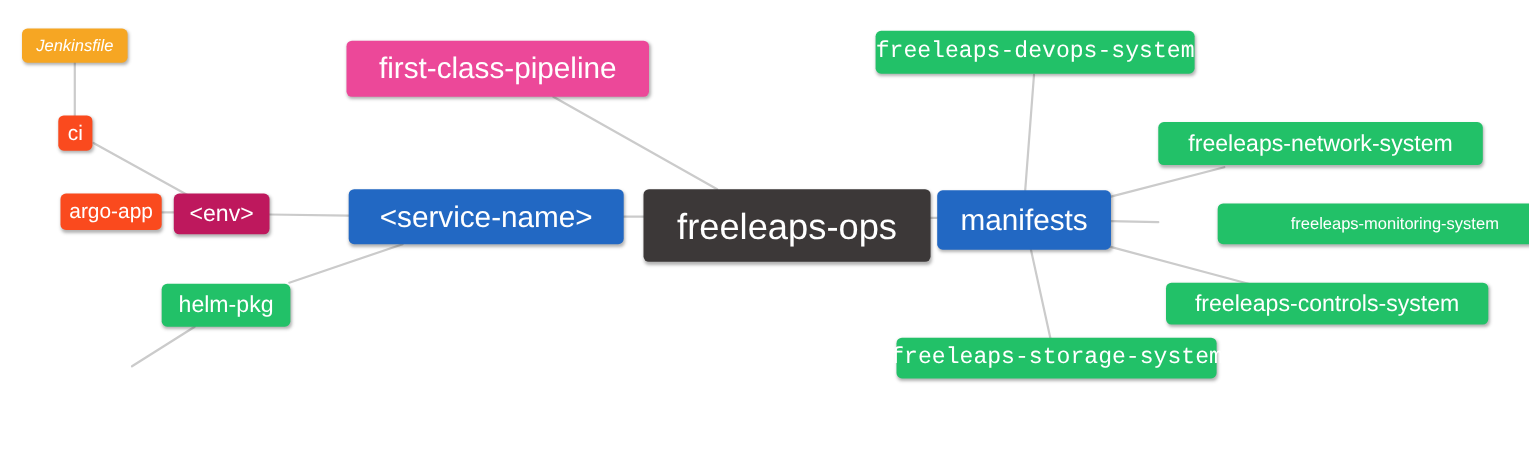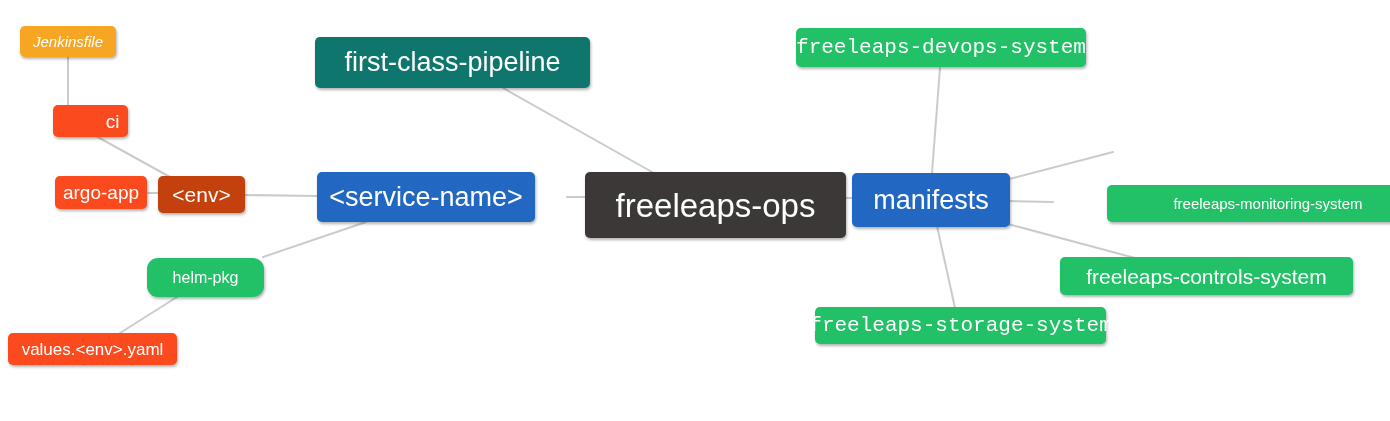--- a/index.html
+++ b/index.html
@@ -65,60 +65,60 @@
     <line x1="1009" y1="179" x2="1113" y2="152"></line>
     <line x1="1009" y1="201" x2="1053" y2="202"></line>
     <line x1="1008" y1="224" x2="1135" y2="258"></line>
     <line x1="937" y1="226" x2="955" y2="308"></line>
   </svg>
 
   <div class="node orange" style="left: 20px; top: 26px; width: 96px; height: 31px; font-size: 15px; background-color: rgb(246, 166, 35);">
     <span class="node-label">Jenkinsfile</span>
   </div>
 
-  <div class="node red" style="left: 53px; top: 105px; width: 31px; height: 32px; font-size: 19px; background-color: rgb(250, 74, 30); padding-left: 44px;">
+  <div class="node red" style="left: 53px; top: 105px; width: 31px; height: 32px; font-size: 19px; background-color: rgb(250, 74, 30);">
     <span class="node-label">ci</span>
   </div>
 
   <div class="node red" style="left: 31px; top: 176px; width: 92px; height: 33px; font-size: 19px; background-color: rgb(250, 74, 30); margin-left: 24px;">
     <span class="node-label">argo-app</span>
   </div>
 
-  <div class="node green" style="left: 158px; top: 176px; width: 87px; height: 37px; font-size: 21px; background-color: #c2410c;">
+  <div class="node green" style="left: 158px; top: 176px; width: 87px; height: 37px; font-size: 21px; background-color: #be185d;">
     <span class="node-label">&lt;env&gt;</span>
   </div>
 
-  <div class="node blue" style="left: 315px; top: 37px; width: 275px; height: 51px; font-size: 27px; background-color: #0f766e;">
+  <div class="node blue" style="left: 315px; top: 37px; width: 275px; height: 51px; font-size: 27px; background-color: #ec4899;">
     <span class="node-label">first-class-pipeline</span>
   </div>
 
-  <div class="node blue" style="left: 317px; top: 172px; width: 218px; height: 50px; font-size: 27px; background-color: rgb(34, 104, 195);">
+  <div class="node blue" style="left: 317px; top: 172px; width: 250px; height: 50px; font-size: 27px; background-color: rgb(34, 104, 195);">
     <span class="node-label">&lt;service-name&gt;</span>
   </div>
 
   <div class="node dark" style="left: 585px; top: 172px; width: 261px; height: 66px; font-size: 33px; background-color: rgb(60, 56, 56);">
     <span class="node-label">freeleaps-ops</span>
   </div>
 
   <div class="node blue" style="left: 852px; top: 173px; width: 158px; height: 54px; font-size: 27px; background-color: rgb(34, 104, 195);">
     <span class="node-label">manifests</span>
   </div>
 
-  <div class="node green" style="left: 147px; top: 258px; width: 117px; height: 39px; font-size: 16px; background-color: rgb(34, 193, 104); border-radius: 11px;">
+  <div class="node green" style="left: 147px; top: 258px; width: 117px; height: 39px; font-size: 21px; background-color: rgb(34, 193, 104);">
     <span class="node-label">helm-pkg</span>
   </div>
 
-  <div class="node red" style="left: 8px; top: 333px; width: 169px; height: 32px; font-size: 17px; background-color: rgb(250, 74, 30);">
-    <span class="node-label">values.&lt;env&gt;.yaml</span>
-  </div>
 
   <div class="node green" style="left: 796px; top: 28px; width: 290px; height: 39px; font-size: 21px; background-color: rgb(34, 193, 104); font-family: Liberation Mono, monospace;">
     <span class="node-label">freeleaps-devops-system</span>
   </div>
 
+  <div class="node green" style="left: 1053px; top: 111px; width: 295px; height: 39px; font-size: 21px; background-color: rgb(34, 193, 104);">
+    <span class="node-label">freeleaps-network-system</span>
+  </div>
 
   <div class="node green" style="left: 1107px; top: 185px; width: 322px; height: 37px; font-size: 15px; background-color: rgb(34, 193, 104);">
     <span class="node-label">freeleaps-monitoring-system</span>
   </div>
 
   <div class="node green" style="left: 1060px; top: 257px; width: 293px; height: 38px; font-size: 21px; background-color: rgb(34, 193, 104);">
     <span class="node-label">freeleaps-controls-system</span>
   </div>
 
   <div class="node green" style="left: 815px; top: 307px; width: 291px; height: 37px; font-size: 21px; background-color: rgb(34, 193, 104); font-family: Liberation Mono, monospace;">

